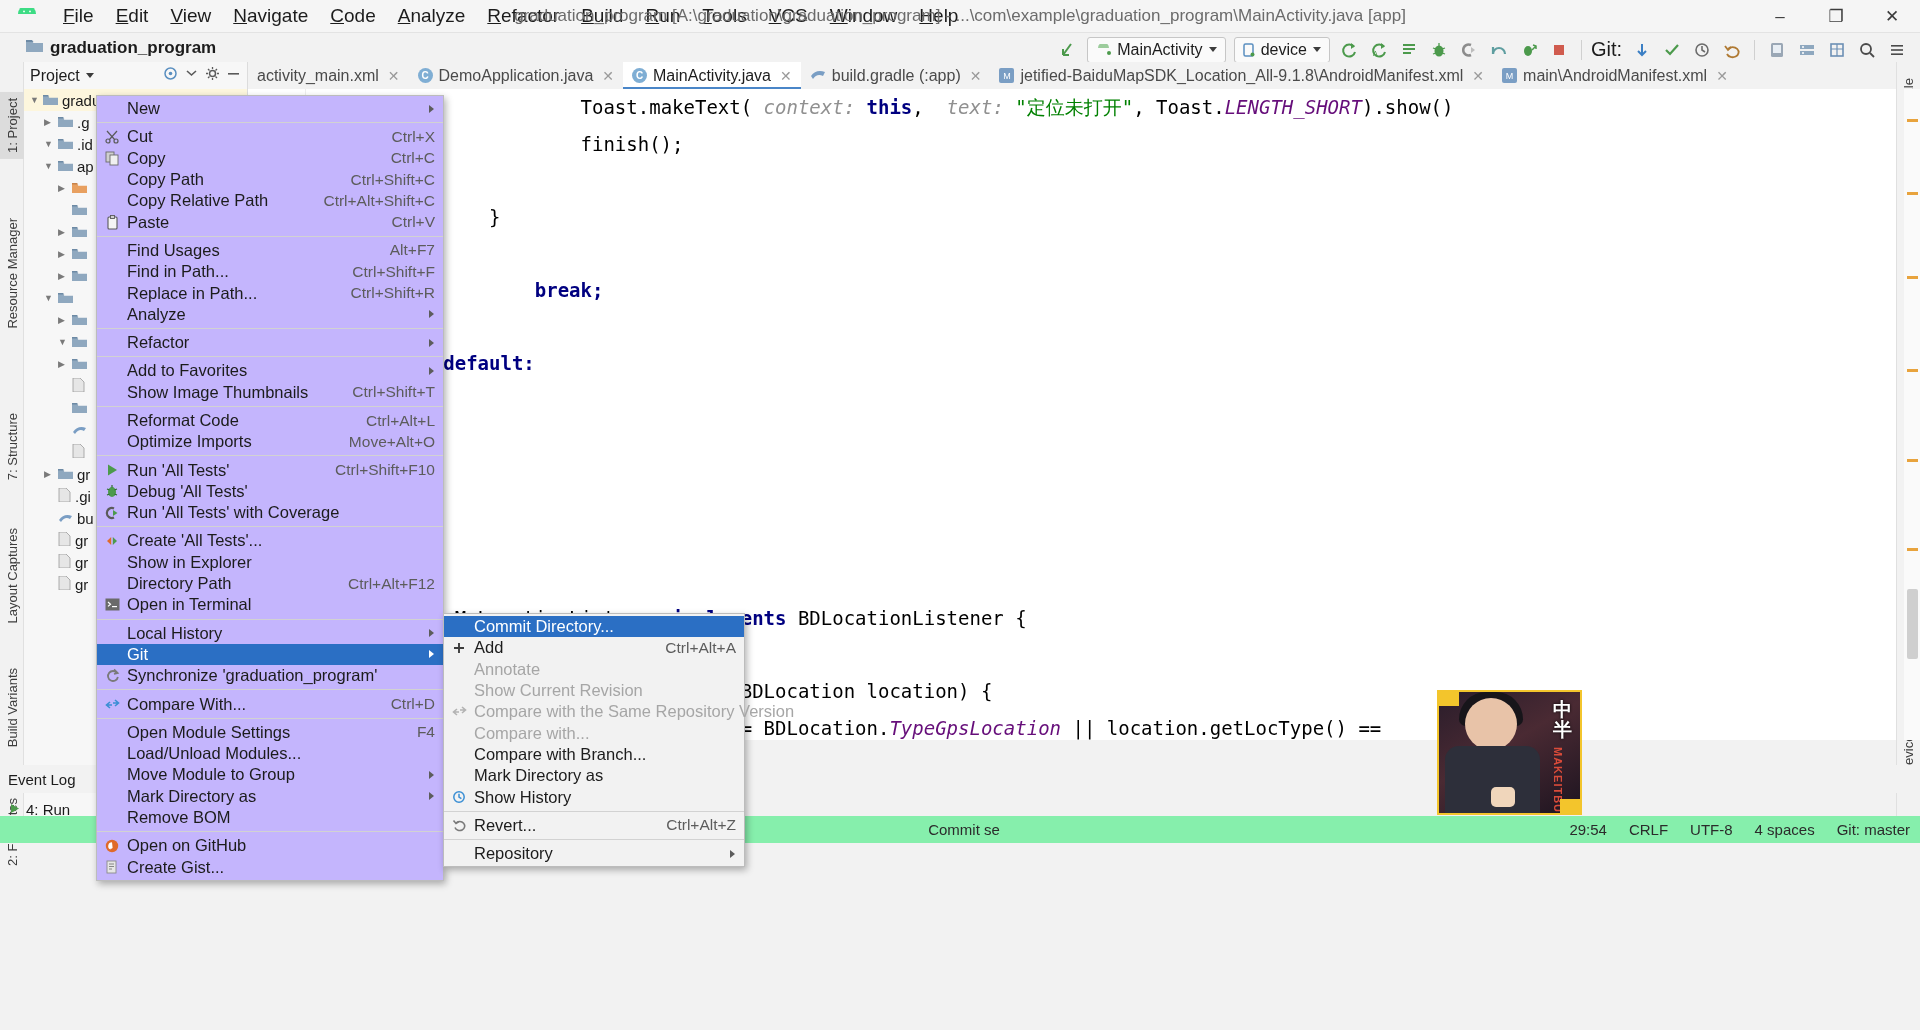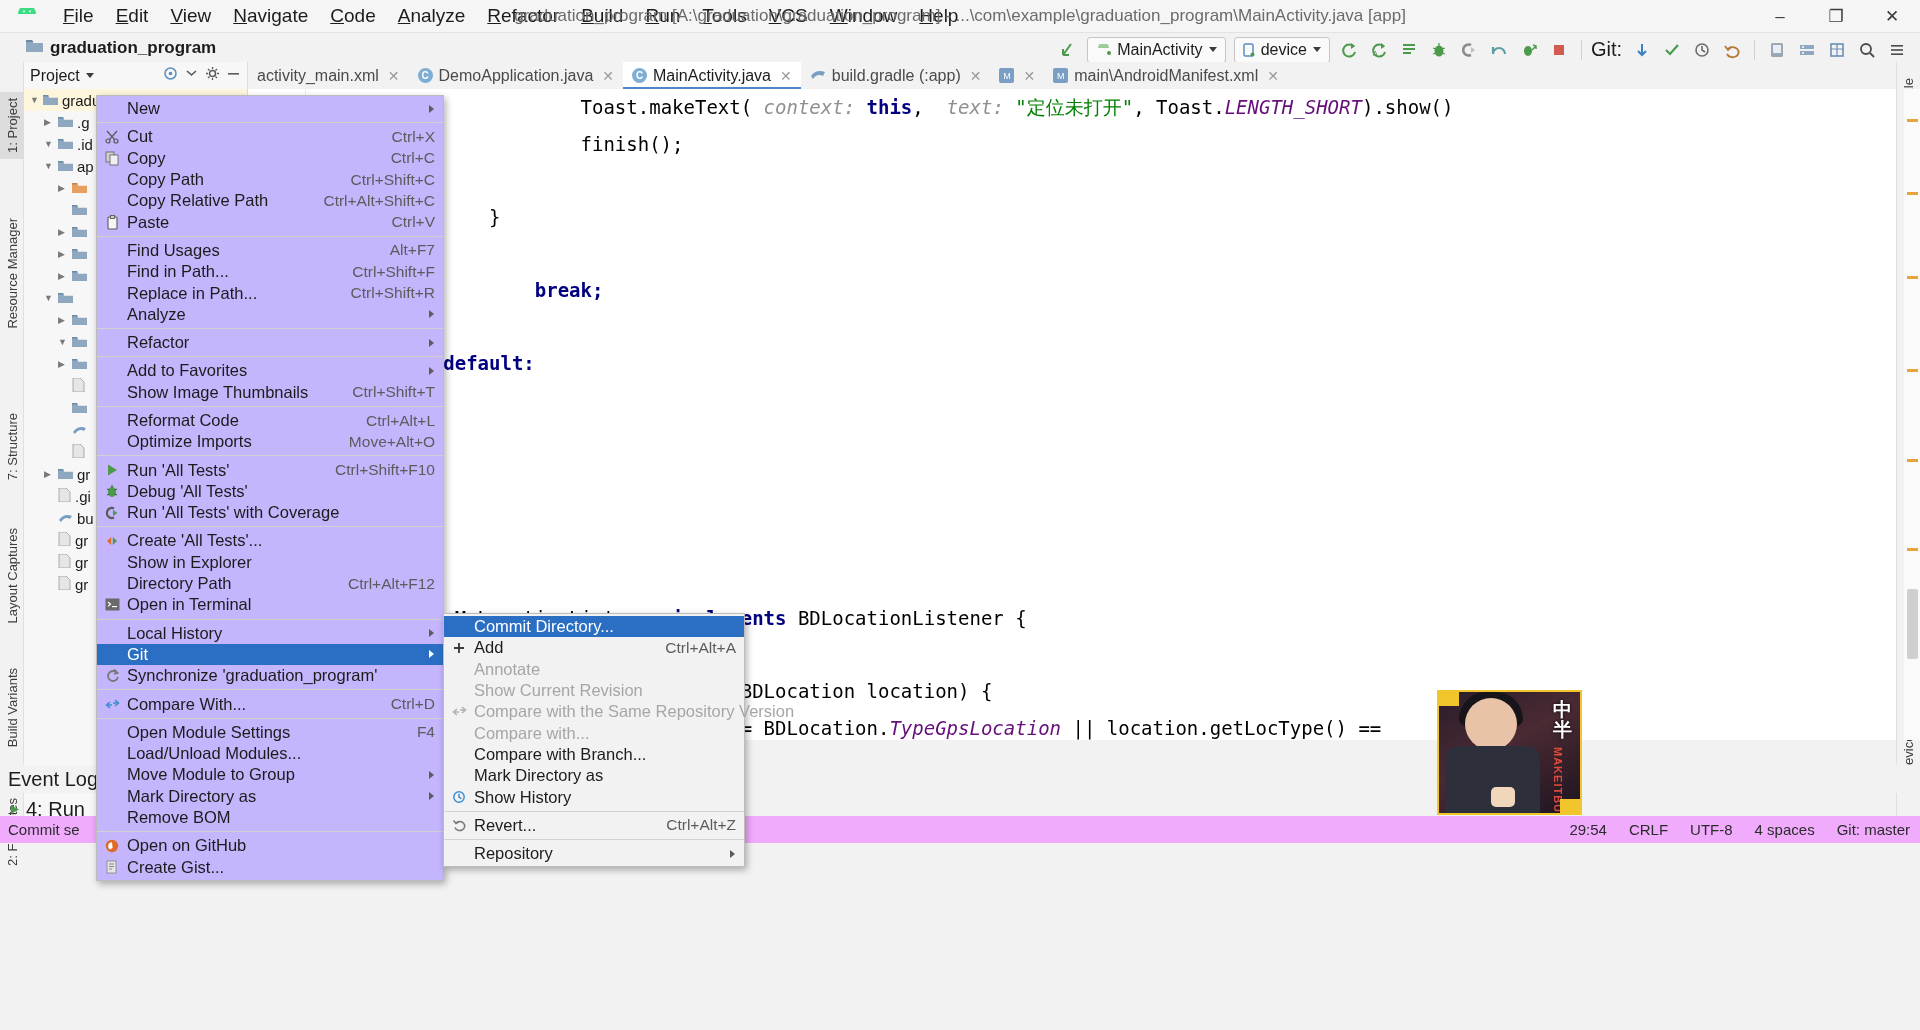--- a/index.html
+++ b/index.html
@@ -120,25 +120,25 @@
   .markerbar { position:absolute; right:0; top:89px; width:16px; height:651px; background:#fafafa; }
   .mk { position:absolute; right:2px; width:11px; height:3px; background:#e8a33d; }
   .scrollthumb { position:absolute; right:2px; width:11px; background:#cfcfcf; border-radius:2px;}
 
   
   .bottomsplit { position:absolute; left:248px; top:740px; width:1648px; height:12px; background:#f2f2f2; }
   .bottombar {
     position:absolute; left:0; top:765px; width:1920px; height:28px; background:#f2f2f2;
     display:flex; align-items:center;
   }
-  .bb-item { display:flex; align-items:center; gap:5px; font-size:20px; padding:0 8px; }
+  .bb-item { display:flex; align-items:center; gap:5px; font-size:15px; padding:0 8px; }
   .runbar { position:absolute; left:0; top:797px; width:1920px; height:25px; display:flex; align-items:center; }
   .statusbar {
-    position:absolute; left:0; top:816px; width:1920px; height:27px; background:#f0abfc;
-    display:flex; align-items:center; font-size:15px; color:#2b2b2b;
+    position:absolute; left:0; top:816px; width:1920px; height:27px; background:#86efac;
+    display:flex; align-items:center; font-size:15px; color:#2b2b2b;justify-content:center;
   }
   .sb-right { position:absolute; right:10px; display:flex; align-items:center; gap:22px; }
 
   
   .ctxmenu {
     position:absolute; left:96px; top:95px; width:348px;
     background:#c4b5fd; border:1px solid #bcbcbc; box-shadow:2px 3px 7px rgba(0,0,0,.30);
     padding:2px 0; z-index:50;
   }
   .cm-item {
@@ -378,20 +378,21 @@
       </div>
       <div class="tab">
         <span><svg width="16" height="13" viewBox="0 0 16 13">
             <path d="M1 8 Q6 1 15 4 L13 8 Q7 5 3 11z" fill="#7a9ec4"></path>
           </svg></span>
         <span>build.gradle (:app)</span>
         <span class="x">✕</span>
       </div>
       <div class="tab">
         <span class="tab-x">M</span>
+        <span>jetified-BaiduMapSDK_Location_All-9.1.8\AndroidManifest.xml</span>
         <span class="x">✕</span>
       </div>
       <div class="tab">
         <span class="tab-x">M</span>
         <span>main\AndroidManifest.xml</span>
         <span class="x">✕</span>
       </div>
     </div>
 
   <div class="leftstripe" id="left-stripe">

